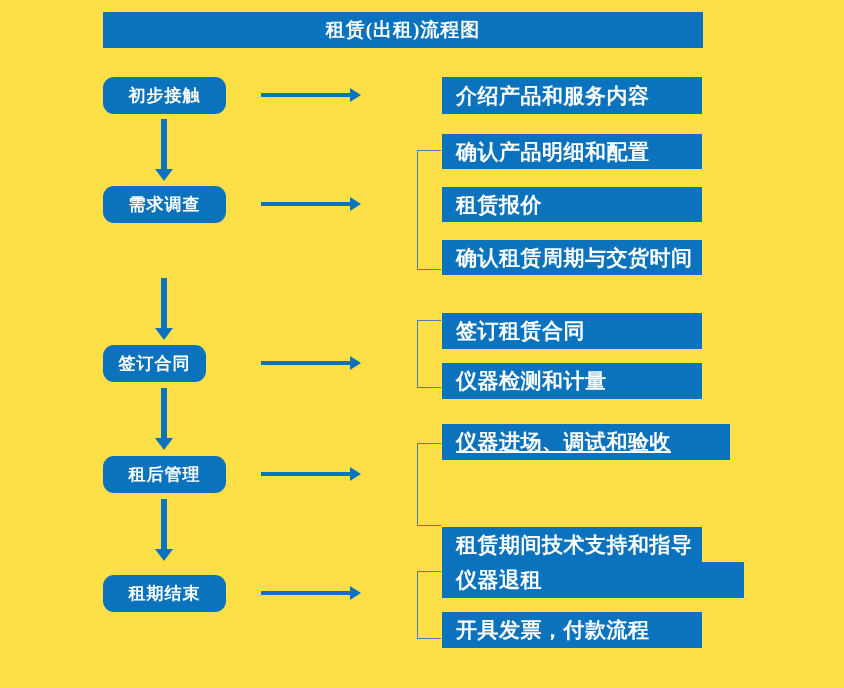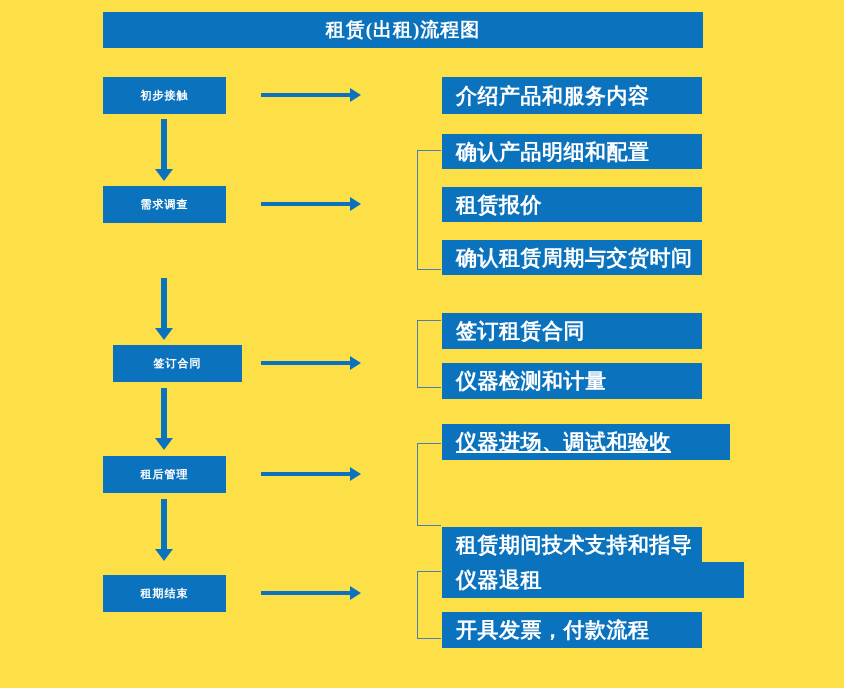--- a/index.html
+++ b/index.html
@@ -43,22 +43,23 @@
     background: #0b72bd;
     color: #ffffff;
     display: flex;
     align-items: center;
     font-weight: bold;
     font-family: "Liberation Serif", "DejaVu Serif", serif;
     white-space: nowrap;
   }
   .box.stage {
     justify-content: center;
-    font-size: 11px;
+    font-size: 17px;
     letter-spacing: 1px;
+    border-radius: 11px;
   }
   .box.detail {
     justify-content: flex-start;
     padding-left: 14px;
     font-size: 21px;
     letter-spacing: 0.5px;
     box-sizing: border-box;
   }
 
   
@@ -147,21 +148,21 @@
 
   <div class="box detail" style="left:442px; top:187px; width:260px; height:35px;">租赁报价</div>
 
   <div class="box detail" style="left:442px; top:240px; width:260px; height:35px;">确认租赁周期与交货时间</div>
 
   <div class="arrow-down" style="left:155px; top:278px; height:62px;">
     <div class="shaft" style="height:50px;"></div>
     <div class="head" style="top:50px;"></div>
   </div>
 
-  <div class="box stage" style="left:103px; top:345px; width:129px; height:37px;margin-left:10px;">签订合同</div>
+  <div class="box stage" style="left:103px; top:345px; width:103px; height:37px;">签订合同</div>
 
   <div class="arrow-right" style="left:261px; top:356px; width:100px;">
     <div class="shaft" style="width:89px;"></div>
     <div class="head" style="left:89px;"></div>
   </div>
 
   <div class="bracket" style="left:417px; top:320px; width:24px; height:68px;"></div>
 
   <div class="box detail" style="left:442px; top:313px; width:260px; height:36px;">签订租赁合同</div>
 

